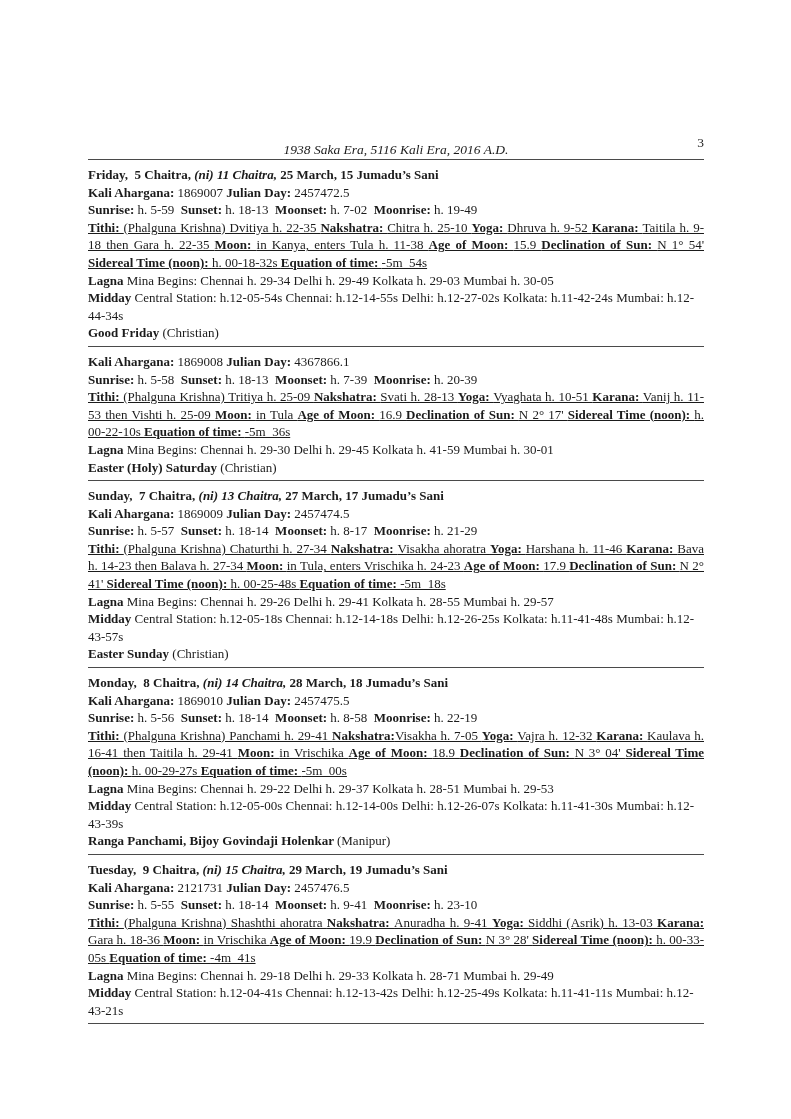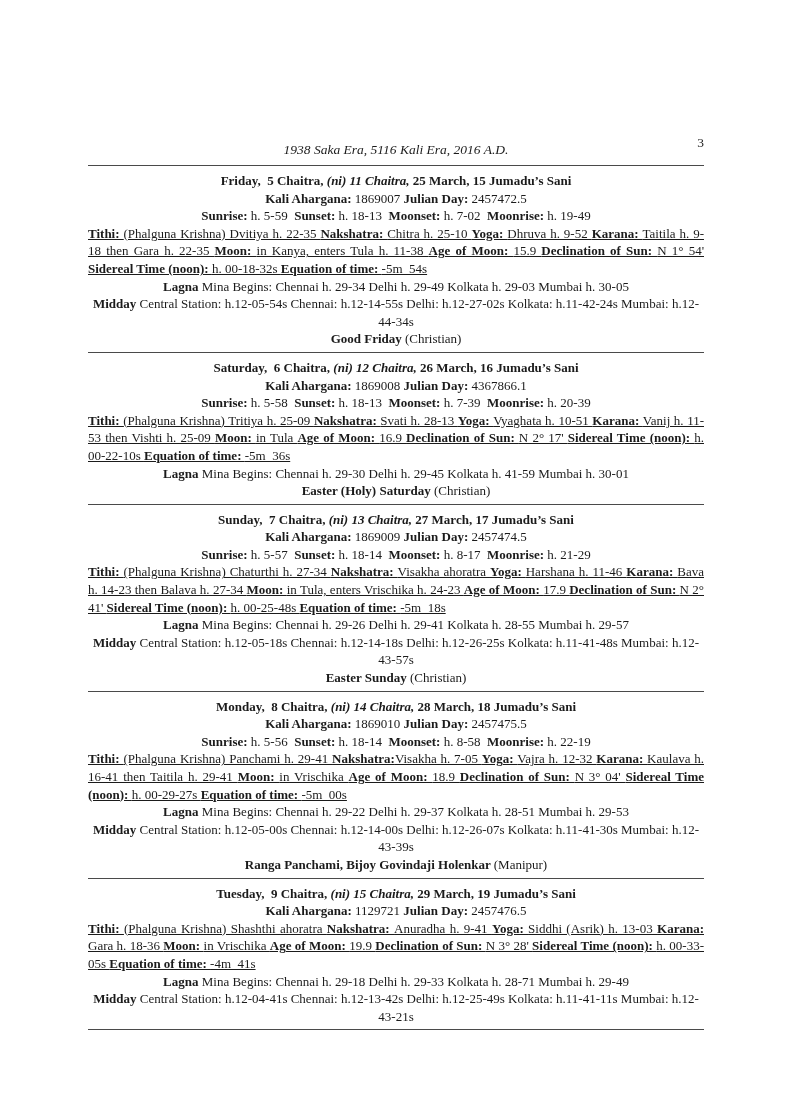--- a/index.html
+++ b/index.html
@@ -17,38 +17,38 @@
     left: 88px;
     top: 141px;
     width: 616px;
   }
   header.page-head {
     position: relative;
     text-align: center;
     font-style: italic;
     font-size: 13.5px;
     line-height: 17px;
-    padding-bottom: 7px;
+    padding-bottom: 1px;
     border-bottom: 1px solid #4a4a4a;
   }
   .page-number {
     position: absolute;
     right: 0;
     top: -7px;
     font-style: normal;
     font-size: 13.5px;
   }
   section.entry {
     padding: 6px 0 4px 0;
     border-bottom: 1px solid #4a4a4a;
   }
   .line {
     font-size: 13px;
     line-height: 17.6px;
-    text-align: center;
+    text-align: left;
   }
   .line.justify {
     text-align: justify;
     text-justify: inter-word;
     text-decoration: underline;
   }
   .b { font-weight: 700; }
   .i { font-style: italic; }
 </style>
 </head>
@@ -65,21 +65,20 @@
     <div class="line title"><span class="b">Friday,&nbsp; 5 Chaitra, </span><span class="b i">(ni) 11 Chaitra,</span><span class="b"> 25 March, 15 Jumadu’s Sani</span></div>
     <div class="line"><span class="b">Kali Ahargana: </span><span>1869007 </span><span class="b">Julian Day: </span><span>2457472.5</span></div>
     <div class="line"><span class="b">Sunrise: </span><span>h. 5-59&nbsp; </span><span class="b">Sunset: </span><span>h. 18-13&nbsp; </span><span class="b">Moonset: </span><span>h. 7-02&nbsp; </span><span class="b">Moonrise: </span><span>h. 19-49</span></div>
     <div class="line justify"><span class="b">Tithi: </span><span>(Phalguna Krishna) Dvitiya h. 22-35 </span><span class="b">Nakshatra: </span><span>Chitra h. 25-10 </span><span class="b">Yoga: </span><span>Dhruva h. 9-52 </span><span class="b">Karana: </span><span>Taitila h. 9-18 then Gara h. 22-35 </span><span class="b">Moon: </span><span>in Kanya, enters Tula h. 11-38 </span><span class="b">Age of Moon: </span><span>15.9 </span><span class="b">Declination of Sun: </span><span>N 1° 54' </span><span class="b">Sidereal Time (noon): </span><span>h. 00-18-32s </span><span class="b">Equation of time: </span><span>-5m&nbsp; 54s</span></div>
     <div class="line"><span class="b">Lagna </span><span>Mina Begins: Chennai h. 29-34 Delhi h. 29-49 Kolkata h. 29-03 Mumbai h. 30-05</span></div>
     <div class="line"><span class="b">Midday </span><span>Central Station: h.12-05-54s Chennai: h.12-14-55s Delhi: h.12-27-02s Kolkata: h.11-42-24s Mumbai: h.12-44-34s</span></div>
     <div class="line"><span class="b">Good Friday </span><span>(Christian)</span></div>
   </section>
 
   <section class="entry">
-    <div class="line title"><span class="b">Saturday,&nbsp; 6 Chaitra, </span><span class="b i">(ni) 12 Chaitra,</span><span class="b"> 26 March, 16 Jumadu’s Sani</span></div>
     <div class="line"><span class="b">Kali Ahargana: </span><span>1869008 </span><span class="b">Julian Day: </span><span>4367866.1</span></div>
     <div class="line"><span class="b">Sunrise: </span><span>h. 5-58&nbsp; </span><span class="b">Sunset: </span><span>h. 18-13&nbsp; </span><span class="b">Moonset: </span><span>h. 7-39&nbsp; </span><span class="b">Moonrise: </span><span>h. 20-39</span></div>
     <div class="line justify"><span class="b">Tithi: </span><span>(Phalguna Krishna) Tritiya h. 25-09 </span><span class="b">Nakshatra: </span><span>Svati h. 28-13 </span><span class="b">Yoga: </span><span>Vyaghata h. 10-51 </span><span class="b">Karana: </span><span>Vanij h. 11-53 then Vishti h. 25-09 </span><span class="b">Moon: </span><span>in Tula </span><span class="b">Age of Moon: </span><span>16.9 </span><span class="b">Declination of Sun: </span><span>N 2° 17' </span><span class="b">Sidereal Time (noon): </span><span>h. 00-22-10s </span><span class="b">Equation of time: </span><span>-5m&nbsp; 36s</span></div>
     <div class="line"><span class="b">Lagna </span><span>Mina Begins: Chennai h. 29-30 Delhi h. 29-45 Kolkata h. 41-59 Mumbai h. 30-01</span></div>
     <div class="line"><span class="b">Easter (Holy) Saturday </span><span>(Christian)</span></div>
   </section>
 
   <section class="entry">
     <div class="line title"><span class="b">Sunday,&nbsp; 7 Chaitra, </span><span class="b i">(ni) 13 Chaitra,</span><span class="b"> 27 March, 17 Jumadu’s Sani</span></div>
     <div class="line"><span class="b">Kali Ahargana: </span><span>1869009 </span><span class="b">Julian Day: </span><span>2457474.5</span></div>
@@ -95,21 +94,22 @@
     <div class="line"><span class="b">Kali Ahargana: </span><span>1869010 </span><span class="b">Julian Day: </span><span>2457475.5</span></div>
     <div class="line"><span class="b">Sunrise: </span><span>h. 5-56&nbsp; </span><span class="b">Sunset: </span><span>h. 18-14&nbsp; </span><span class="b">Moonset: </span><span>h. 8-58&nbsp; </span><span class="b">Moonrise: </span><span>h. 22-19</span></div>
     <div class="line justify"><span class="b">Tithi: </span><span>(Phalguna Krishna) Panchami h. 29-41 </span><span class="b">Nakshatra:</span><span>Visakha h. 7-05 </span><span class="b">Yoga: </span><span>Vajra h. 12-32 </span><span class="b">Karana: </span><span>Kaulava h. 16-41 then Taitila h. 29-41 </span><span class="b">Moon: </span><span>in Vrischika </span><span class="b">Age of Moon: </span><span>18.9 </span><span class="b">Declination of Sun: </span><span>N 3° 04' </span><span class="b">Sidereal Time (noon): </span><span>h. 00-29-27s </span><span class="b">Equation of time: </span><span>-5m&nbsp; 00s</span></div>
     <div class="line"><span class="b">Lagna </span><span>Mina Begins: Chennai h. 29-22 Delhi h. 29-37 Kolkata h. 28-51 Mumbai h. 29-53</span></div>
     <div class="line"><span class="b">Midday </span><span>Central Station: h.12-05-00s Chennai: h.12-14-00s Delhi: h.12-26-07s Kolkata: h.11-41-30s Mumbai: h.12-43-39s</span></div>
     <div class="line"><span class="b">Ranga Panchami, Bijoy Govindaji Holenkar </span><span>(Manipur)</span></div>
   </section>
 
   <section class="entry">
     <div class="line title"><span class="b">Tuesday,&nbsp; 9 Chaitra, </span><span class="b i">(ni) 15 Chaitra,</span><span class="b"> 29 March, 19 Jumadu’s Sani</span></div>
-    <div class="line"><span class="b">Kali Ahargana: </span><span>1129721 </span><span class="b">Julian Day: </span><span>2457476.5</span></div>
+    <div class="line"><span class="b">Kali Ahargana: </span><span>2121731 </span><span class="b">Julian Day: </span><span>2457476.5</span></div>
+    <div class="line"><span class="b">Sunrise: </span><span>h. 5-55&nbsp; </span><span class="b">Sunset: </span><span>h. 18-14&nbsp; </span><span class="b">Moonset: </span><span>h. 9-41&nbsp; </span><span class="b">Moonrise: </span><span>h. 23-10</span></div>
     <div class="line justify"><span class="b">Tithi: </span><span>(Phalguna Krishna) Shashthi ahoratra </span><span class="b">Nakshatra: </span><span>Anuradha h. 9-41 </span><span class="b">Yoga: </span><span>Siddhi (Asrik) h. 13-03 </span><span class="b">Karana: </span><span>Gara h. 18-36 </span><span class="b">Moon: </span><span>in Vrischika </span><span class="b">Age of Moon: </span><span>19.9 </span><span class="b">Declination of Sun: </span><span>N 3° 28' </span><span class="b">Sidereal Time (noon): </span><span>h. 00-33-05s </span><span class="b">Equation of time: </span><span>-4m&nbsp; 41s</span></div>
     <div class="line"><span class="b">Lagna </span><span>Mina Begins: Chennai h. 29-18 Delhi h. 29-33 Kolkata h. 28-71 Mumbai h. 29-49</span></div>
     <div class="line"><span class="b">Midday </span><span>Central Station: h.12-04-41s Chennai: h.12-13-42s Delhi: h.12-25-49s Kolkata: h.11-41-11s Mumbai: h.12-43-21s</span></div>
 
   </section>
 </main>
   </div>
 </div>
 
 </body></html>

